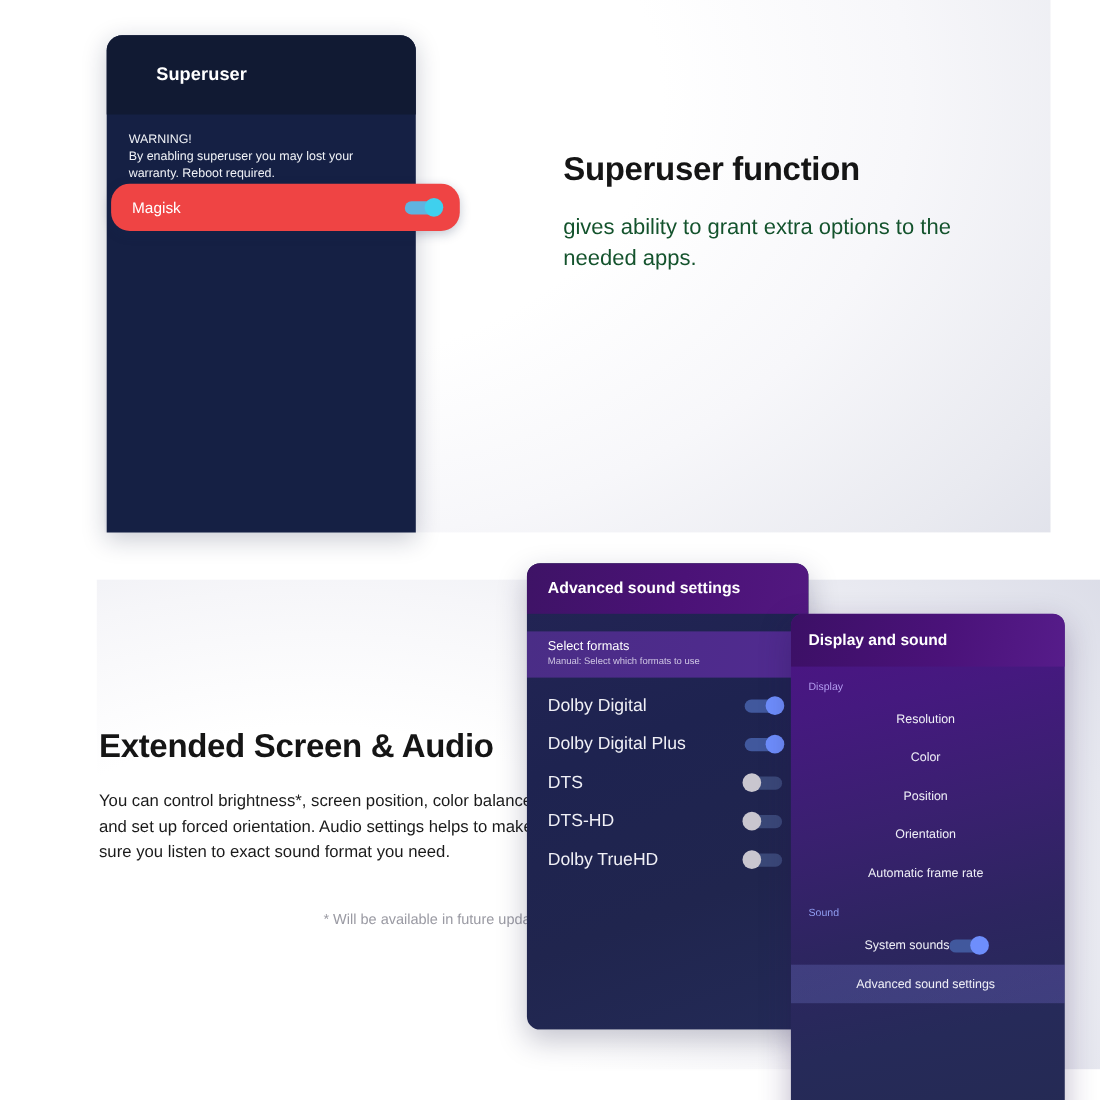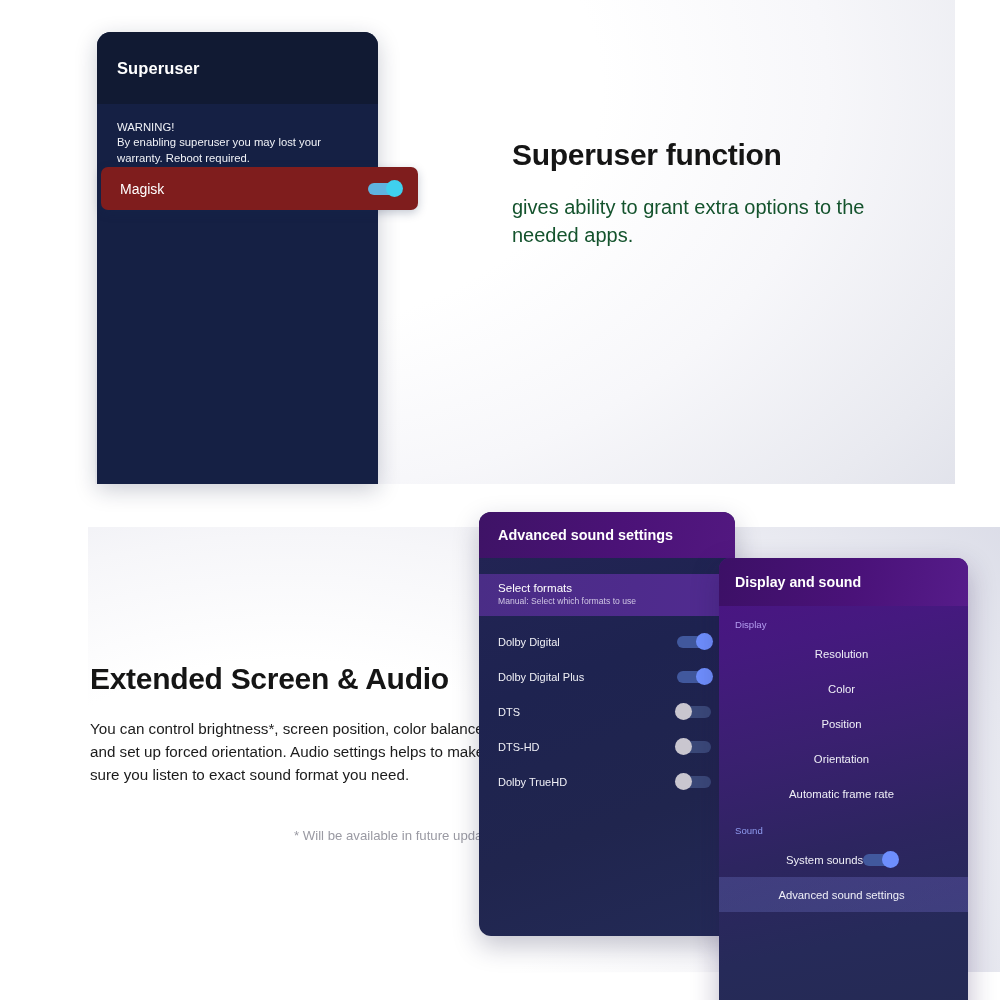--- a/index.html
+++ b/index.html
@@ -46,37 +46,38 @@
     display: flex;
     align-items: center;
     padding-left: 20px;
     box-sizing: border-box;
   }
   .phone-header-title {
     color: #ffffff;
     font-size: 16.5px;
     font-weight: bold;
     letter-spacing: 0.1px;
+    margin-left: 25px;
   }
   .phone-warning {
     padding: 16px 20px 0 20px;
     color: #f0f2f7;
     font-size: 11.3px;
     line-height: 1.35;
   }
   .phone-warning .w-title { display:block; }
 
   .magisk-row {
     position: absolute;
     left: 101px;
     top: 167px;
     width: 317px;
     height: 43px;
-    background: #7f1d1d;
-    border-radius: 7px;
+    background: #ef4444;
+    border-radius: 17px;
     box-shadow: 0 3px 10px rgba(20,40,80,0.25);
     display: flex;
     align-items: center;
     padding: 0 16px 0 19px;
     box-sizing: border-box;
     justify-content: space-between;
   }
   .magisk-label {
     color: #ffffff;
     font-size: 14px;
@@ -210,21 +211,21 @@
 
   .fmt-list { padding: 8px 0 0 0; }
   .fmt-row {
     height: 35px;
     display: flex;
     align-items: center;
     justify-content: space-between;
     padding: 0 24px 0 19px;
     box-sizing: border-box;
   }
-  .fmt-label { color: #f0f0f6; font-size: 11px; }
+  .fmt-label { color: #f0f0f6; font-size: 16px; }
 
   
   .display-panel {
     position: absolute;
     left: 719px;
     top: 558px;
     width: 249px;
     height: 487px;
     border-radius: 11px;
     background: linear-gradient(168deg, #4d1385 0%, #45197f 18%, #3a2070 38%, #2d2560 58%, #262a59 76%, #242a52 100%);

